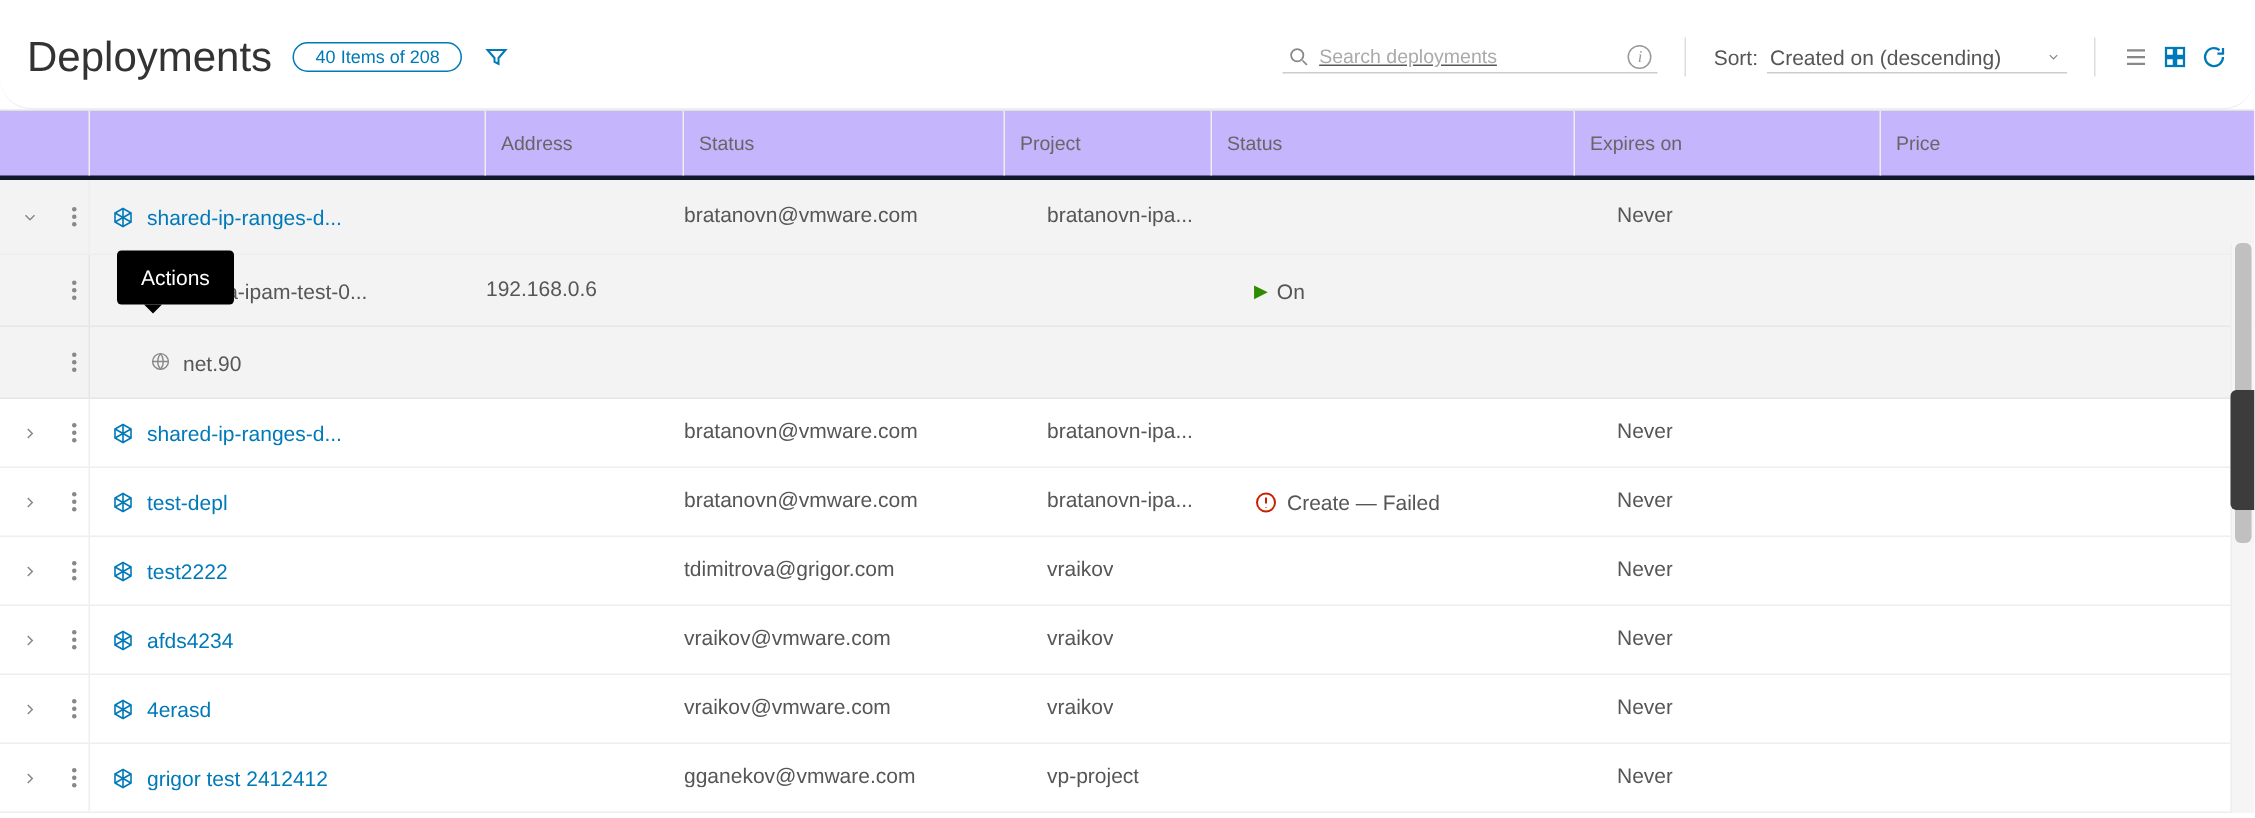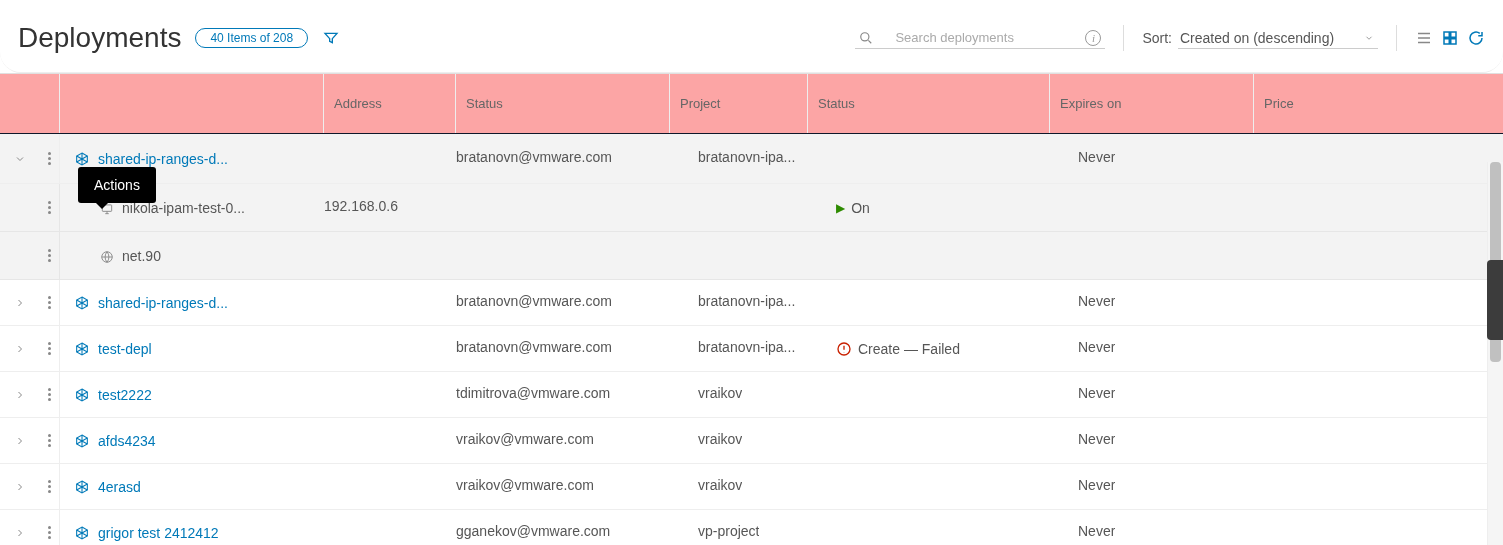--- a/index.html
+++ b/index.html
@@ -17,32 +17,32 @@
   .info-circle { width: 16px; height: 16px; border: 1px solid #999; border-radius: 50%; display: flex; align-items: center; justify-content: center; font-size: 11px; font-style: italic; color: #999; font-family: Georgia, serif; }
   .vsep { width: 1px; height: 26px; background: #ddd; margin: 0 6px; }
   .sort-wrap { display: flex; align-items: baseline; gap: 6px; color: #565656; }
   .sort-label { font-size: 14px; }
   .sort-value { border-bottom: 1px solid #ccc; padding: 2px 28px 2px 2px; width: 200px; position: relative; font-size: 14px; }
   .sort-value .caret { position: absolute; right: 4px; top: 50%; transform: translateY(-50%); }
   .view-icons { display: flex; align-items: center; gap: 8px; }
   .icon-btn { width: 18px; height: 18px; display: flex; align-items: center; justify-content: center; cursor: pointer; }
 
   .table-wrap { position: relative; border-top: 1px solid #e0e0e0; }
-  .thead { display: flex; align-items: center; height: 60px; border-bottom: 1px solid #0f172a; font-size: 13px; color: #666; font-weight: 400; background: #fca5a5; }
+  .thead { display: flex; align-items: center; height: 46px; border-bottom: 3px solid #0f172a; font-size: 13px; color: #666; font-weight: 400; background: #c4b5fd; }
   .thead .hcell { padding: 0 10px; border-right: 1px solid #eee; display: flex; align-items: center; height: 100%; }
   .thead .hcell:last-child { border-right: none; }
 
   .row { display: flex; align-items: center; height: 46px; border-bottom: 1px solid #eee; font-size: 14px; }
   .row.expanded-parent { background: #f3f3f3; height: 50px; }
   .row.child { background: #f3f3f3; border-bottom: 1px solid #e6e6e6; height: 48px; }
   .row.child:last-of-type { border-bottom: 1px solid #ddd; }
 
   .c-expand { width: 40px; display: flex; align-items: center; justify-content: center; }
   .c-actions { width: 20px; display: flex; align-items: center; justify-content: center; border-right: 1px solid #eee; height: 100%; }
-  .c-name { width: 264px; padding-left: 14px; display: flex; align-items: flex-end; gap: 8px; }
+  .c-name { width: 264px; padding-left: 14px; display: flex; align-items: flex-start; gap: 8px; }
   .c-address { width: 132px; }
   .c-owner { width: 214px; }
   .c-project { width: 138px; margin-left: 28px; }
   .c-status { width: 242px; display: flex; align-items: center; gap: 6px; }
   .c-expires { width: 204px; }
   .c-price { width: 140px; }
 
   .c-name .link { color: #0079b8; cursor: pointer; white-space: nowrap; overflow: hidden; text-overflow: ellipsis; max-width: 200px; }
   .c-project span, .c-owner span, .c-address span, .c-expires span, .c-price span, .c-status .txt {
     white-space: nowrap; overflow: hidden; text-overflow: ellipsis; display: inline-block; max-width: 100%;
@@ -83,21 +83,21 @@
     <svg width="16" height="16" viewBox="0 0 24 24" fill="none" class="stroke-blue" stroke-width="2">
         <path d="M3 5h18l-7 8v6l-4-2v-4z"></path>
       </svg>
   </div>
   <div class="header-right">
     <div class="search-wrap">
       <svg width="14" height="14" viewBox="0 0 24 24" fill="none" class="stroke-grey" stroke-width="2">
           <circle cx="10" cy="10" r="7"></circle>
           <path d="M21 21l-5-5"></path>
         </svg>
-      <input type="text" style="margin-left: 22px;" placeholder="Search deployments">
+      <input type="text" style="margin-left: 6px; text-decoration: underline;" placeholder="Search deployments">
       <span class="info-circle">i</span>
     </div>
     <div class="vsep"></div>
     <div class="sort-wrap">
       <span class="sort-label">Sort:</span>
       <span class="sort-value">
         <span>Created on (descending)</span>
         <span class="caret">
           <svg width="10" height="10" viewBox="0 0 24 24" fill="none" class="stroke-grey" stroke-width="2">
               <path d="M6 9l6 6 6-6"></path>
@@ -305,21 +305,21 @@
           </div>
         </div>
     <div class="c-name">
           <span class="deploy-icon"><svg width="16" height="16" viewBox="0 0 24 24" fill="none" class="stroke-blue" stroke-width="1.6">
               <path d="M12 3l8 4.5v9L12 21l-8-4.5v-9z"></path>
               <path d="M12 3v18M4 7.5l16 9M20 7.5l-16 9"></path>
             </svg></span>
           <span class="link">test2222</span>
         </div>
     <div class="c-address"><span></span></div>
-    <div class="c-owner"><span>tdimitrova@vmware.com</span></div>
+    <div class="c-owner"><span>tdimitrova@grigor.com</span></div>
     <div class="c-project"><span>vraikov</span></div>
     <div class="c-status"></div>
     <div class="c-expires"><span>Never</span></div>
     <div class="c-price"><span></span></div>
   </div>
       <div class="row">
     <div class="c-expand">
           <span class="chevron">
             <svg width="12" height="12" viewBox="0 0 24 24" fill="none" class="stroke-grey" stroke-width="2">
               <path d="M9 6l6 6-6 6"></path>

